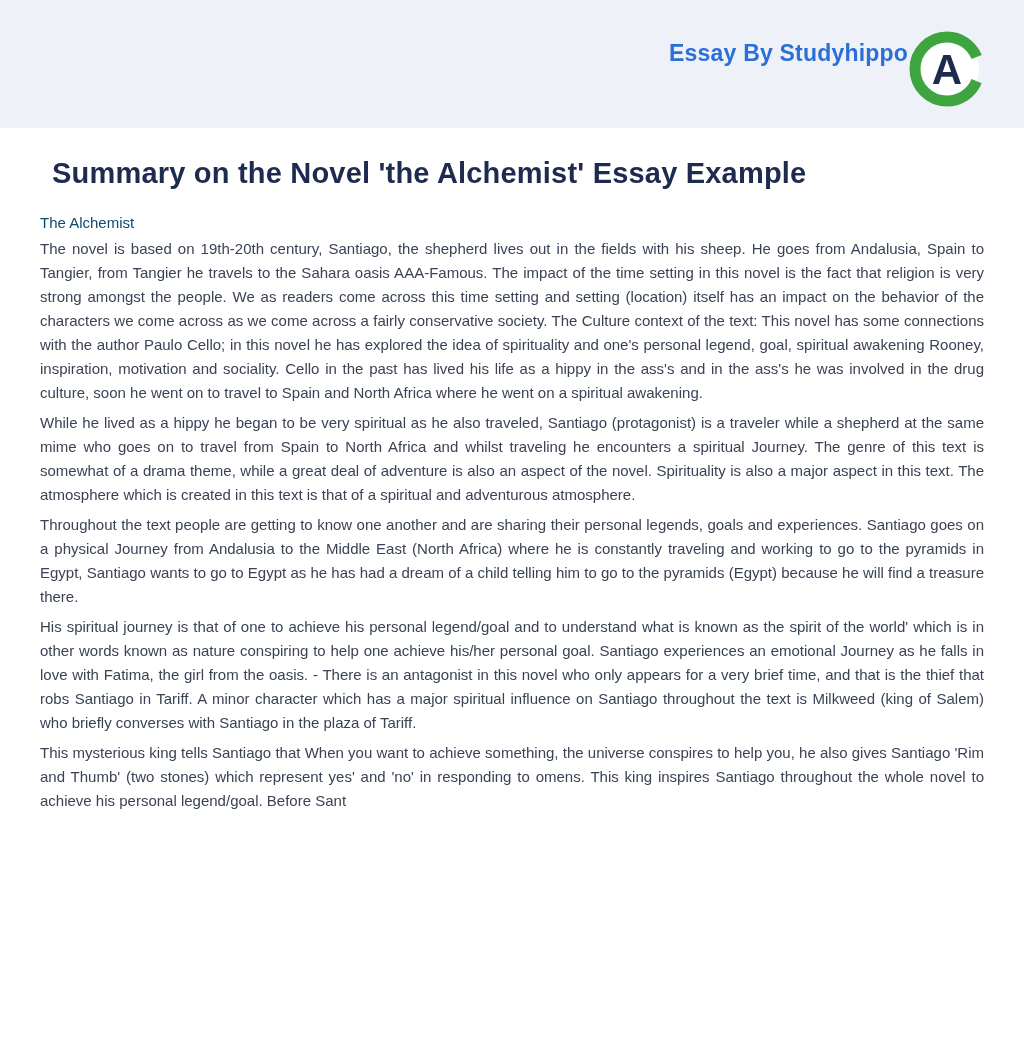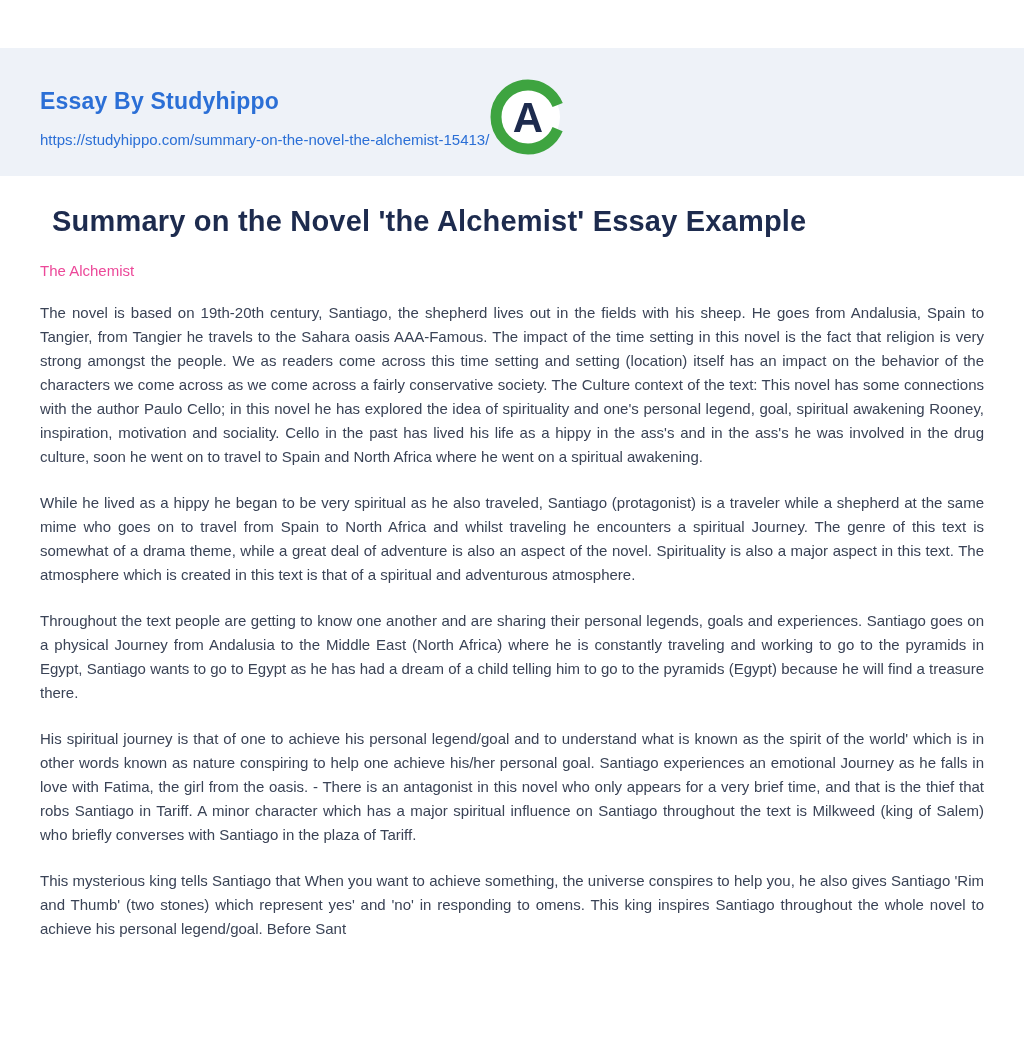--- a/index.html
+++ b/index.html
@@ -9,23 +9,22 @@
     font-family: "Liberation Sans", "DejaVu Sans", sans-serif;
   }
   body { min-height: 1037px; }
 
   .header {
     background: #eef2f8;
     width: 100%;
     height: 128px;
     padding: 30px 38px 0 40px;
     display: flex;
-    justify-content: flex-start;
+    justify-content: flex-end;
     align-items: flex-start;
-    margin-top: 48px;
   }
   .site-title {
     color: #2b6fd6;
     font-size: 23px;
     font-weight: 700;
     letter-spacing: 0.2px;
     margin-top: 10px;
   }
   .page-url {
     display: inline-block;
@@ -49,40 +48,39 @@
     color: #1d2b4e;
     font-size: 29px;
     line-height: 34px;
     font-weight: 800;
     max-width: 880px;
     letter-spacing: 0.2px;
     margin-left: 12px;
   }
   .subtitle {
     margin-top: 24px;
-    color: #ec4899;
+    color: #0c4a6e;
     font-size: 15px;
   }
   .para {
-    margin-top: 22px;
+    margin-top: 6px;
     color: #3a4356;
     font-size: 15px;
     line-height: 24px;
     text-align: justify;
   }
 </style>
 </head>
 <body>
 
 <div class="page">
 
   <header class="header">
     <div class="header-text">
       <h2 class="site-title">Essay By Studyhippo</h2>
-      <a class="page-url" href="#">https://studyhippo.com/summary-on-the-novel-the-alchemist-15413/</a>
     </div>
     <div class="logo">
       <svg width="78" height="78" viewBox="0 0 78 78">
         <circle cx="39" cy="39" r="32" fill="#ffffff" stroke="#3ea440" stroke-width="11" stroke-dasharray="176 25" stroke-dashoffset="-12.5"></circle>
         <text x="39" y="54" text-anchor="middle" font-family="Liberation Sans, DejaVu Sans, sans-serif" font-size="42" font-weight="bold" fill="#1d2b4e">A</text>
       </svg>
     </div>
   </header>
 
   <main class="content">

